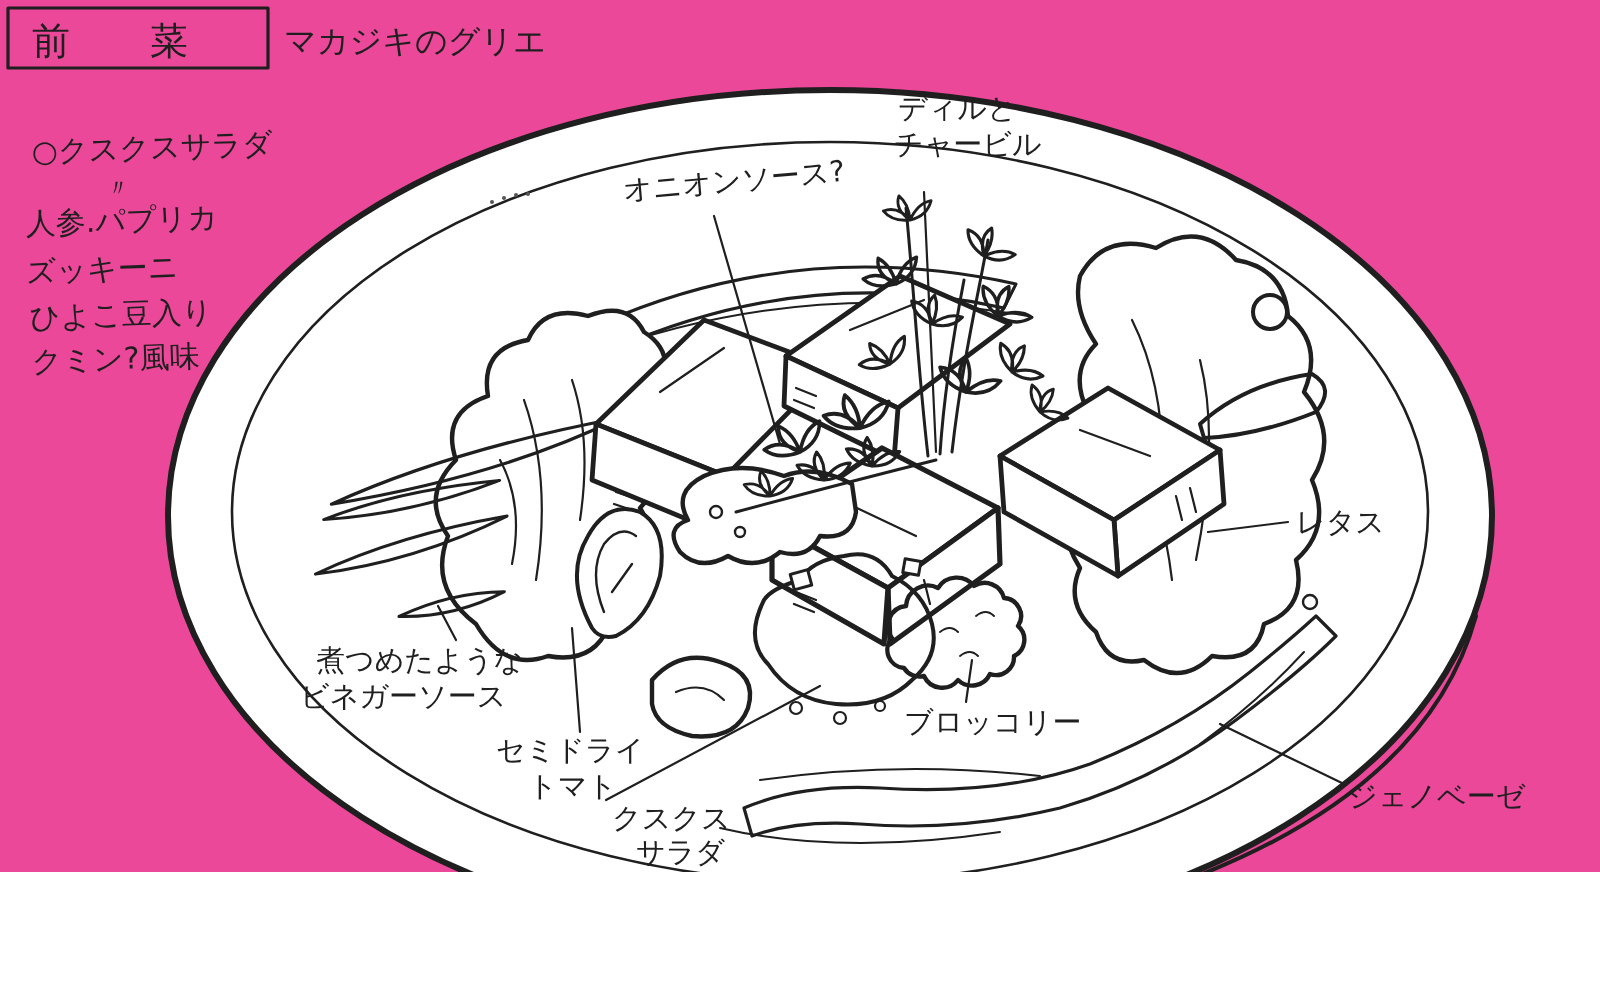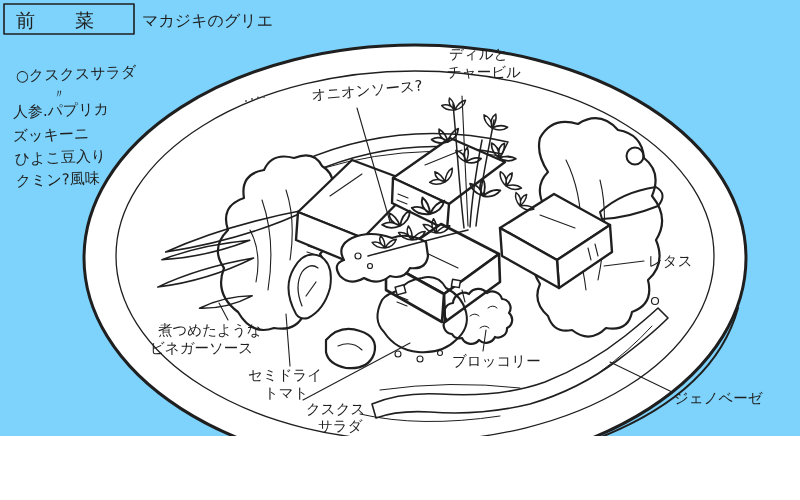--- a/index.html
+++ b/index.html
@@ -1,16 +1,16 @@
 <!DOCTYPE html>
 <html><head>
 <meta charset="utf-8">
 <style>
   html,body{margin:0;padding:0;background:#fff;}
-  .stage{position:relative;width:800px;height:436px;background:#7dd3fc;overflow:hidden;
+  .stage{position:relative;width:800px;height:436px;background:#ec4899;overflow:hidden;
          font-family:"DejaVu Sans",sans-serif;}
   svg{position:absolute;left:0;top:0;}
   .ink{stroke:#1f1f1f;fill:none;stroke-linecap:round;stroke-linejoin:round;}
   .fillw{fill:#ffffff;}
   text{fill:#1f1f1f;font-family:"DejaVu Sans",sans-serif;}
   .t-title{font-size:19px;}
   .t-sub{font-size:16px;}
   .t-note{font-size:15px;}
   .t-note-sm{font-size:12px;}
   .t-lbl{font-size:14.5px;}

